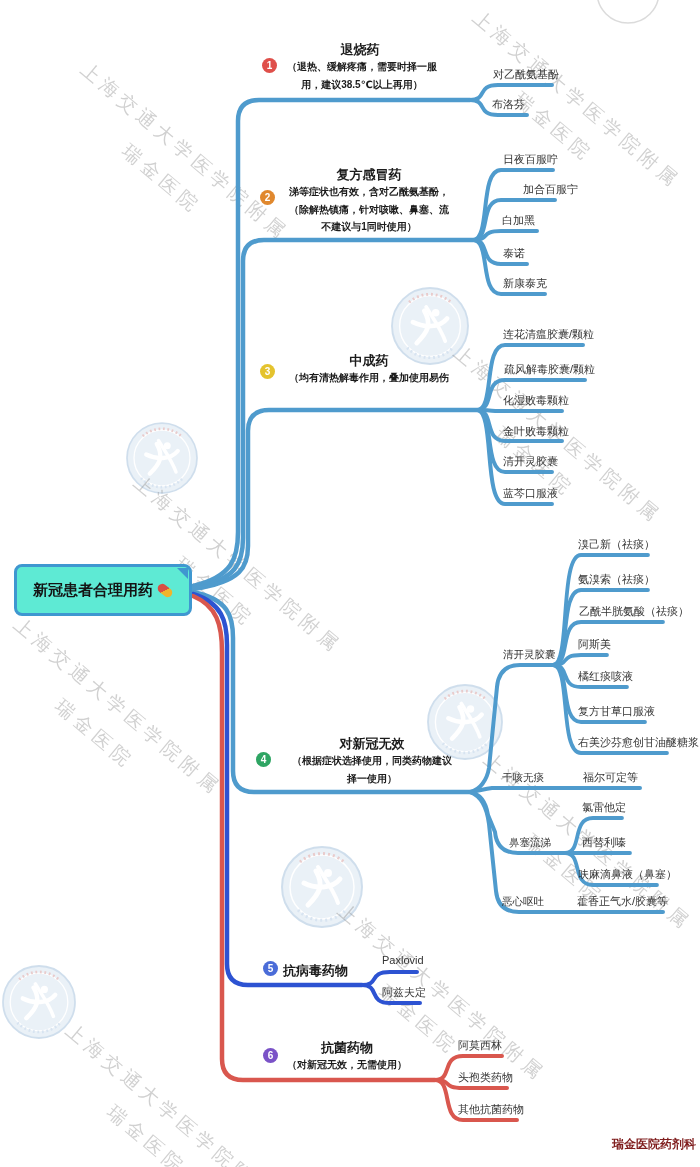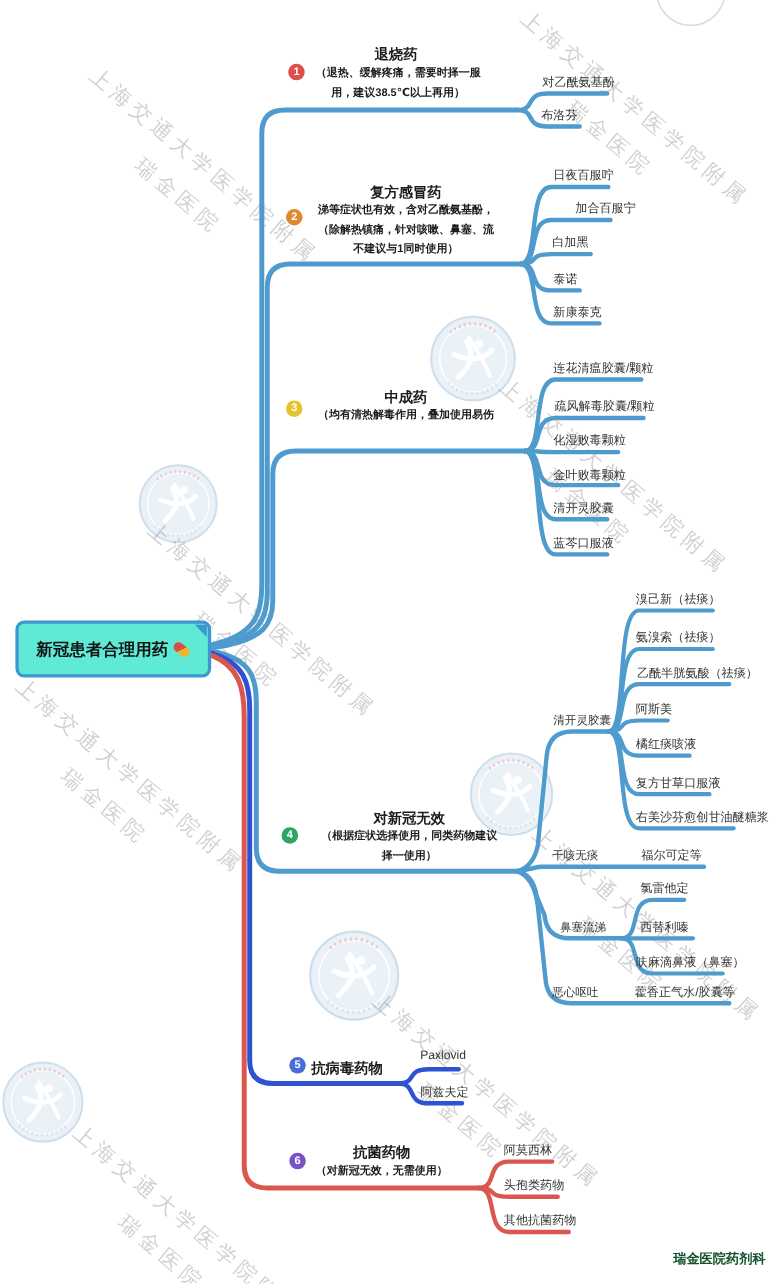--- a/index.html
+++ b/index.html
@@ -30,21 +30,21 @@
   .root-node{
     position:absolute;left:14px;top:564px;width:178px;height:52px;box-sizing:border-box;
     background:#5eead4;border:3.5px solid #3f97d0;border-radius:8px;
     display:flex;align-items:center;justify-content:center;
     font-size:15px;font-weight:700;color:#141414;white-space:nowrap;
   }
   .fold{position:absolute;top:1px;right:1px;width:0;height:0;
     border-top:11px solid #3f97d0;border-left:11px solid transparent;}
   .pill{display:inline-block;width:16px;height:9px;border-radius:5px;margin-left:4px;
     background:linear-gradient(115deg,#d94f43 50%,#f0b42c 50%);transform:rotate(38deg);}
-  .credit{position:absolute;left:612px;top:1136px;font-size:12px;font-weight:700;color:#14532d;white-space:nowrap;}
+  .credit{position:absolute;left:612px;top:1136px;font-size:12px;font-weight:700;color:#7f1d1d;white-space:nowrap;}
 </style>
 </head>
 <body>
 
 <div class="canvas">
 
   <svg class="layer" id="bg-svg" width="700" height="1167" viewBox="0 0 700 1167">
       <g transform="translate(430,326) scale(0.95)" opacity="0.55">
         <circle r="40" fill="#d9e6f2" stroke="#a9c4de" stroke-width="2"></circle>
         <circle r="32" fill="none" stroke="#ffffff" stroke-width="1.5"></circle>

